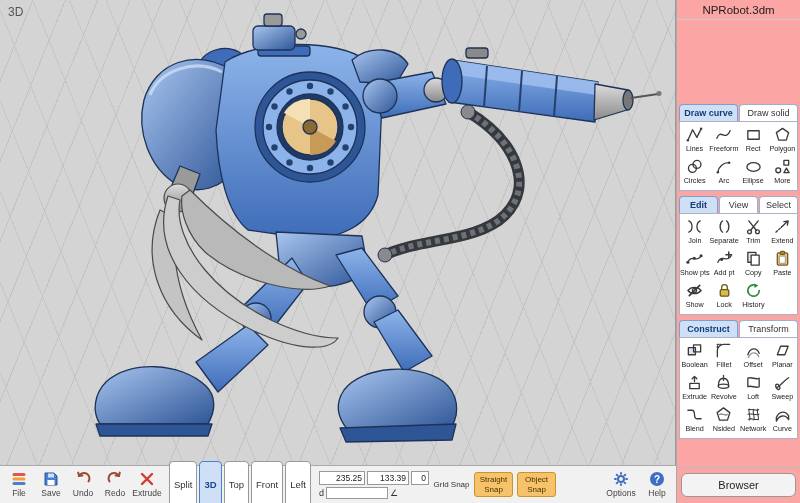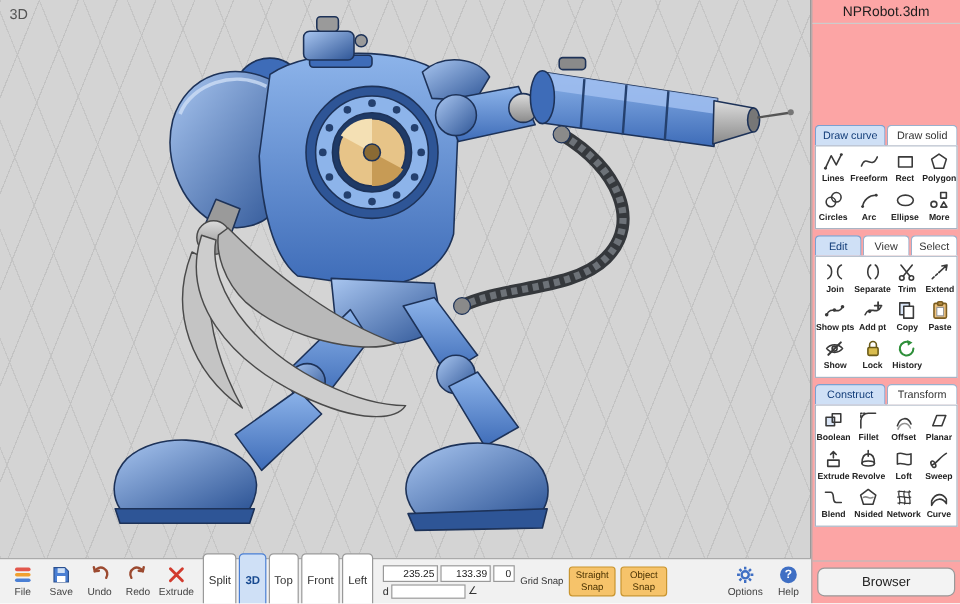--- a/index.html
+++ b/index.html
@@ -37,26 +37,26 @@
 
   
   .sidebar{position:absolute;left:676px;top:0;width:124px;height:503px;background:#fca5a5;border-left:1px solid #aaa;
     box-sizing:border-box;display:flex;flex-direction:column;}
   .sb-title{text-align:center;font-size:11.5px;color:#1d1d1d;padding:4px 0 3px;border-bottom:1px solid #ccc;white-space:nowrap;}
   .sb-space{height:84px;}
   .panel{margin:0 2px 5px;}
   .ptabs{display:flex;gap:1px;}
   .ptab{flex:1;text-align:center;font-size:9px;padding:3px 0;border:1px solid #9ab0cc;border-bottom:none;
     border-radius:4px 4px 0 0;background:#fff;color:#333;cursor:pointer;white-space:nowrap;}
-  .ptab.active{background:#cfe0f6;color:#123c78;font-weight:normal;border-color:#7aa0d0;}
+  .ptab.active{background:#cfe0f6;color:#123c78;font-weight:bold;border-color:#7aa0d0;}
   .ptools{border:1px solid #a8b4c4;background:#fff;display:grid;grid-template-columns:repeat(4,1fr);padding:2px 0;}
   .tool{display:flex;flex-direction:column;align-items:center;padding:2px 0 3px;cursor:pointer;}
   .ticon{height:17px;}
   .ticon svg{display:block;width:17px;height:17px;stroke:#3a3a3a;stroke-width:1.4;fill:none;stroke-linecap:round;stroke-linejoin:round;}
-  .tlabel{font-size:7.2px;color:#222;white-space:nowrap;margin-top:1px;font-weight:bold;}
+  .tlabel{font-size:7.2px;color:#222;white-space:nowrap;margin-top:1px;}
   .duo{display:flex;gap:2px;margin:0 2px;}
   .duo-btn{flex:1;text-align:center;font-size:9.5px;padding:4px 0;background:#cfe0f6;border:1px solid #7aa0d0;border-radius:4px;color:#123c78;font-weight:bold;cursor:pointer;}
   .sb-bottom{margin-top:auto;border-top:1px solid #bbb;padding:5px 4px 6px;}
   .browser-btn{border:1px solid #999;border-radius:6px;background:#f3f3f3;text-align:center;font-size:11px;padding:5px 0;color:#222;cursor:pointer;}
 </style>
 </head>
 <body>
 
 <div class="app">
 

